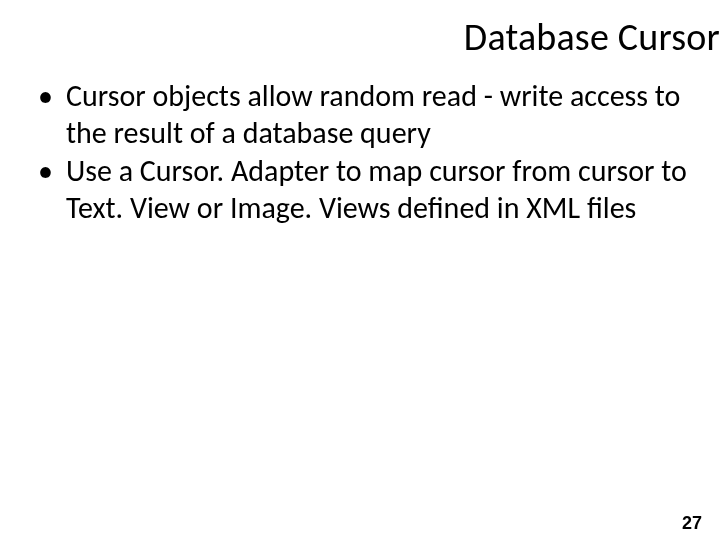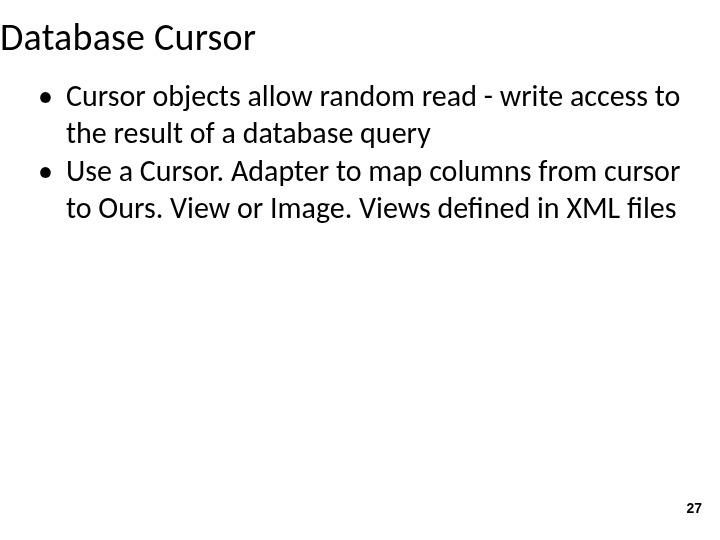--- a/index.html
+++ b/index.html
@@ -13,21 +13,21 @@
     position: relative;
     overflow: hidden;
   }
   .slide {
     width: 720px;
     height: 540px;
     position: relative;
     box-sizing: border-box;
   }
   .title {
-    text-align: left;
+    text-align: right;
     font-size: 38px;
     font-weight: 400;
     color: #000;
     padding-top: 14px;
     padding-bottom: 10px;
     letter-spacing: 0.2px;
   }
   .body {
     padding: 0 30px 0 30px;
   }
@@ -49,32 +49,32 @@
     content: "•";
     position: absolute;
     left: 8px;
     top: 0;
     font-size: 30px;
     color: #000;
   }
   .page-number {
     position: absolute;
     right: 18px;
-    bottom: 24px;
-    font-size: 14px;
+    bottom: 6px;
+    font-size: 18px;
     font-weight: 700;
     color: #000;
     font-family: Arial, sans-serif;
   }
 </style>
 </head>
 <body>
 
 <div class="slide">
   <div class="title">Database Cursor</div>
   <div class="body">
     <ul class="bullets">
       <li>Cursor objects allow random read - write access to the result of a database query</li>
-      <li>Use a Cursor. Adapter to map columns from cursor to Ours. View or Image. Views defined in XML files</li>
+      <li>Use a Cursor. Adapter to map cursor from cursor to Text. View or Image. Views defined in XML files</li>
     </ul>
   </div>
   <div class="page-number">27</div>
 </div>
 
 </body></html>

